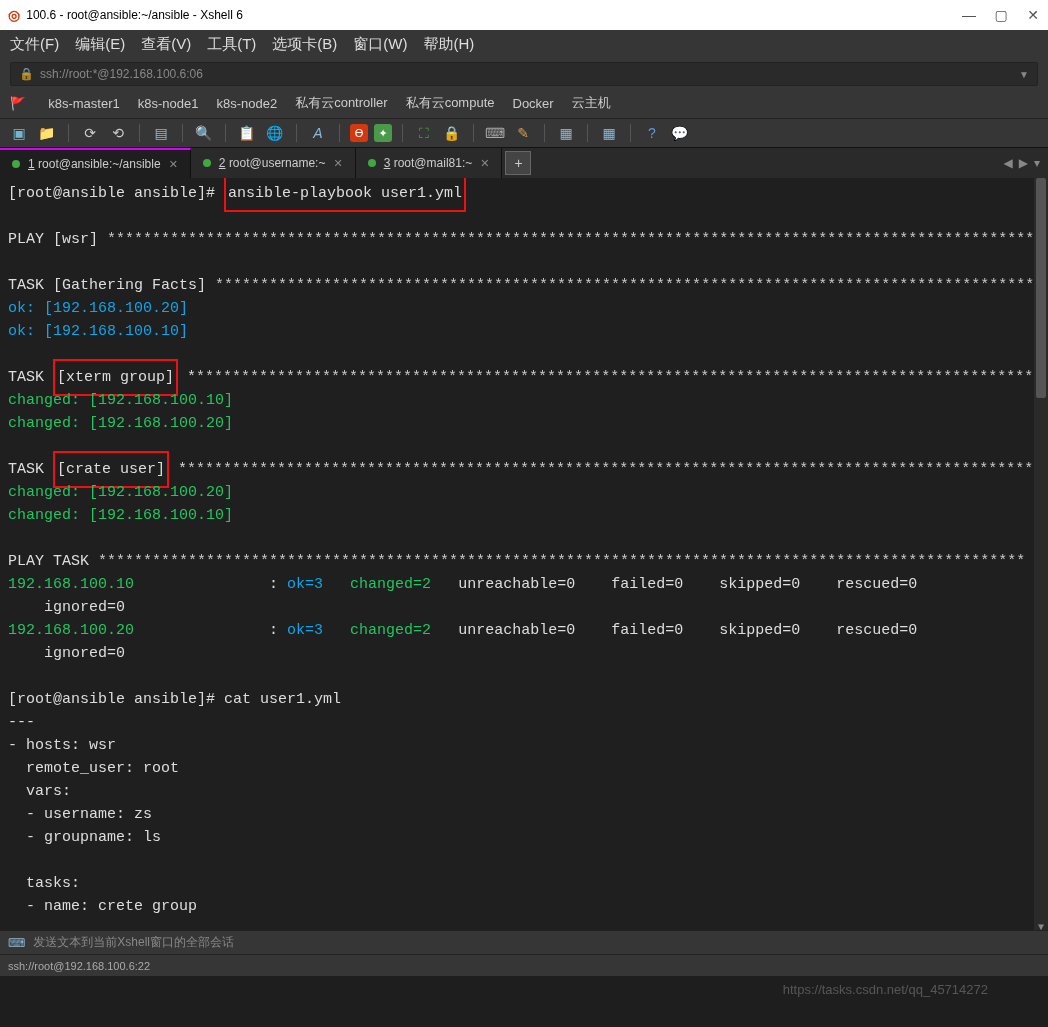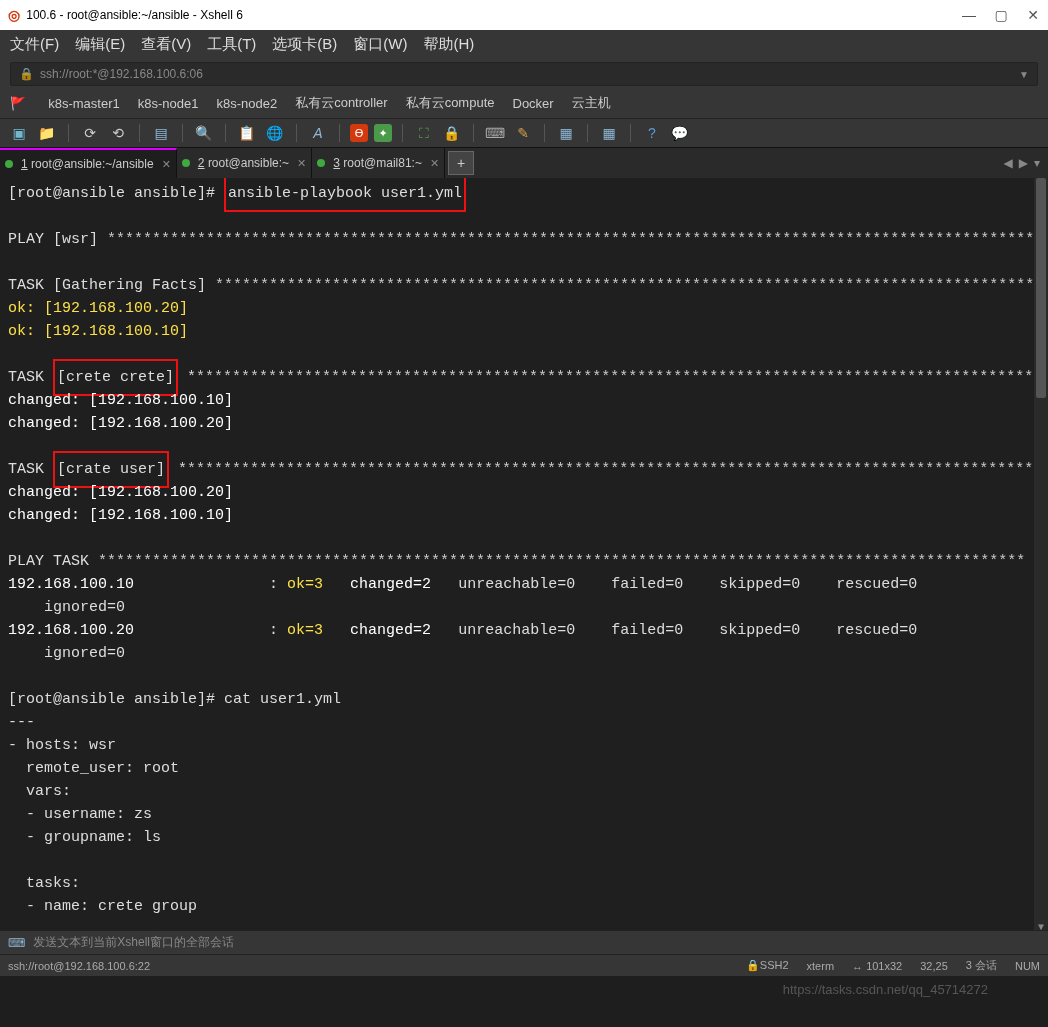--- a/index.html
+++ b/index.html
@@ -14,30 +14,30 @@
   .addrbar { background:#2a2a2a; border:1px solid #222; border-radius:2px; height:24px; display:flex; align-items:center; padding:0 8px; color:#888; font-size:12px;}
   .addrbar .lock { margin-right:6px; opacity:.7; }
   .addrbar .drop { margin-left:auto; color:#888; font-size:10px;}
   .sessions { background:#363636; padding:2px 10px 6px; display:flex; gap:18px; align-items:center; font-size:13px; color:#ccc;}
   .sessions .flag { color:#e05555; margin-right:4px;}
   .sessions span { cursor:default;}
   .toolbar { background:#363636; border-top:1px solid #222; border-bottom:1px solid #111; height:30px; display:flex; align-items:center; padding:0 8px; gap:6px;}
   .tbtn { width:22px; height:22px; display:flex; align-items:center; justify-content:center; font-size:14px; cursor:default;}
   .tbtn.sep { width:1px; background:#555; margin:0 4px; height:18px; }
   .tabs { background:#2a2a2a; height:30px; display:flex; align-items:stretch; font-size:12px; color:#ccc;}
-  .tab { display:flex; align-items:center; padding:0 5px; gap:8px; border-right:1px solid #111; cursor:default;}
+  .tab { display:flex; align-items:center; padding:0 12px; gap:8px; border-right:1px solid #111; cursor:default;}
   .tab.active { background:#1e1e1e; border-top:2px solid #d900ff; }
   .tab .dot { width:8px; height:8px; border-radius:50%; background:#3fa83f; display:inline-block;}
   .tab .close { color:#888; font-size:11px;}
   .tab u { text-decoration:underline; }
   .plus { width:26px; display:flex; align-items:center; justify-content:center; background:#444; border:1px solid #666; margin:3px; font-size:14px; color:#ccc; cursor:default;}
   .tabs .nav { margin-left:auto; display:flex; align-items:center; gap:6px; padding-right:8px; color:#888;}
   .term { background:#1f1f1f; color:#ddd; font-family:Consolas,"Courier New",monospace; font-size:15px; line-height:23px; padding:4px 8px; height:752px; overflow:hidden; white-space:pre; position:relative;}
-  .ok { color:#fde047; }
-  .chg { color:#ffffff; }
+  .ok { color:#0ea5e9; }
+  .chg { color:#22c55e; }
   .redbox { border:2px solid #e11; padding:8px 2px; }
   .star { color:#ccc; }
   .scrollbar { position:absolute; right:0; top:0; width:14px; height:100%; background:#2a2a2a;}
   .scrollbar .thumb { position:absolute; left:2px; width:10px; height:220px; top:0; background:#555; border-radius:2px;}
   .scrollbar .arrow { position:absolute; left:0; bottom:0; width:14px; height:14px; color:#888; font-size:10px; text-align:center;}
   .inputbar { background:#363636; border-top:1px solid #222; height:24px; display:flex; align-items:center; padding:0 8px; font-size:12px; color:#888;}
   .inputbar .kb { margin-right:8px; color:#8fb8d6;}
   .statusbar { background:#363636; border-top:1px solid #222; height:22px; display:flex; align-items:center; padding:0 8px; font-size:11px; color:#aaa; gap:0;}
   .statusbar .right { margin-left:auto; display:flex; gap:18px; align-items:center;}
   .statusbar .watermark { position:absolute; right:60px; bottom:30px; color:#bbb; opacity:.35; font-size:13px;}
@@ -118,21 +118,21 @@
 </div>
 
 <div class="tabs">
   <div class="tab active">
     <span class="dot"></span>
     <span><u>1</u> <span>root@ansible:~/ansible</span></span>
     <span class="close">✕</span>
   </div>
   <div class="tab">
     <span class="dot"></span>
-    <span><u>2</u> <span>root@ansible:~</span></span>
+    <span><u>2</u> <span>root@username:~</span></span>
     <span class="close">✕</span>
   </div>
   <div class="tab">
     <span class="dot"></span>
     <span><u>3</u> <span>root@mail81:~</span></span>
     <span class="close">✕</span>
   </div>
   <div class="plus">+</div>
   <div class="nav">
       <span>◀</span>
@@ -142,21 +142,21 @@
 </div>
 
 <div class="term"><span>[root@ansible ansible]# </span><span class="redbox">ansible-playbook user1.yml</span>
 
 <span>PLAY [wsr] </span><span class="star">*******************************************************************************************************</span>
 
 <span>TASK [Gathering Facts] </span><span class="star">*************************************************************************************************</span>
 <span class="ok">ok: [192.168.100.20]</span>
 <span class="ok">ok: [192.168.100.10]</span>
 
-<span>TASK </span><span class="redbox">[crete crete]</span><span> *</span><span class="star">*************************************************************************************************</span>
+<span>TASK </span><span class="redbox">[xterm group]</span><span> *</span><span class="star">*************************************************************************************************</span>
 <span class="chg">changed: [192.168.100.10]</span>
 <span class="chg">changed: [192.168.100.20]</span>
 
 <span>TASK </span><span class="redbox">[crate user]</span><span> *</span><span class="star">*************************************************************************************************</span>
 <span class="chg">changed: [192.168.100.20]</span>
 <span class="chg">changed: [192.168.100.10]</span>
 
 <span>PLAY TASK </span><span class="star">*******************************************************************************************************</span>
 <span class="chg">192.168.100.10</span><span>               </span><span>: </span><span class="ok">ok=3   </span><span class="chg">changed=2   </span><span>unreachable=0    failed=0    skipped=0    rescued=0</span>
 <span>    ignored=0</span>
@@ -176,22 +176,14 @@
 <div class="scrollbar"><div class="thumb"></div><div class="arrow">▼</div></div>
 </div>
 
 <div class="inputbar">
   <span class="kb">⌨</span>
   <span>发送文本到当前Xshell窗口的全部会话</span>
 </div>
 
 <div class="statusbar">
   <span>ssh://root@192.168.100.6:22</span>
-  <div class="right">
-    <span>🔒<span>SSH2</span></span>
-    <span>xterm</span>
-    <span>↔ <span>101x32</span></span>
-    <span>32,25</span>
-    <span>3 会话</span>
-    <span>NUM</span>
-  </div>
   <span class="watermark">https://tasks.csdn.net/qq_45714272</span>
 </div>
 
 </body></html>

